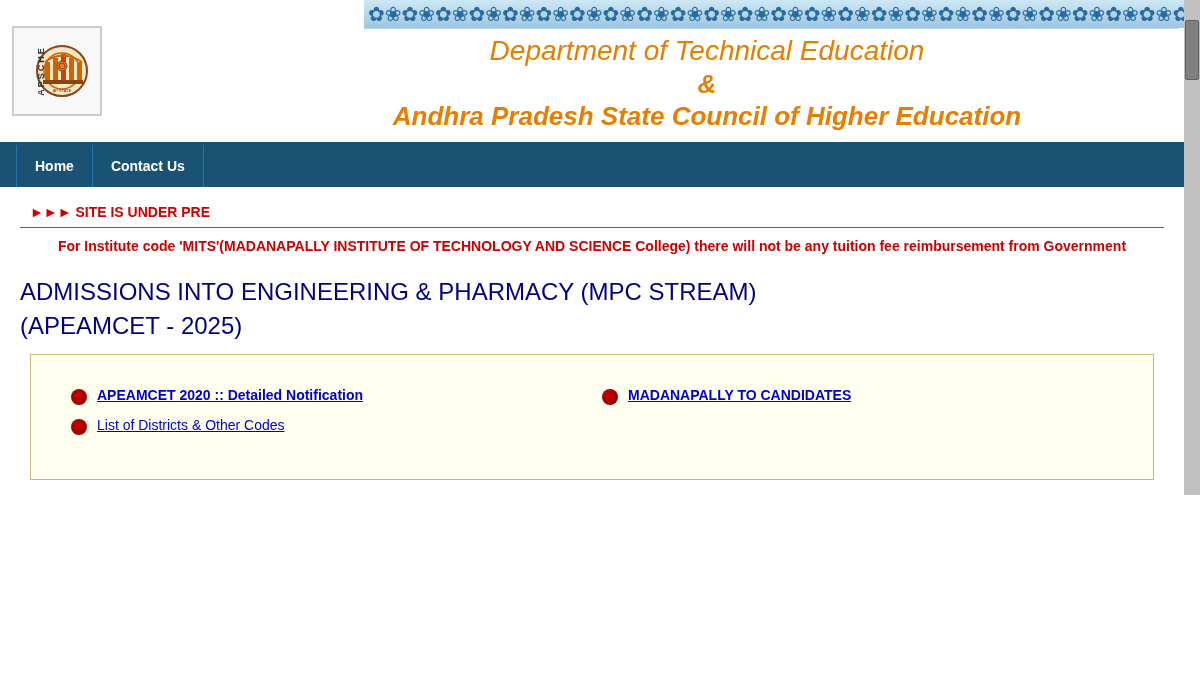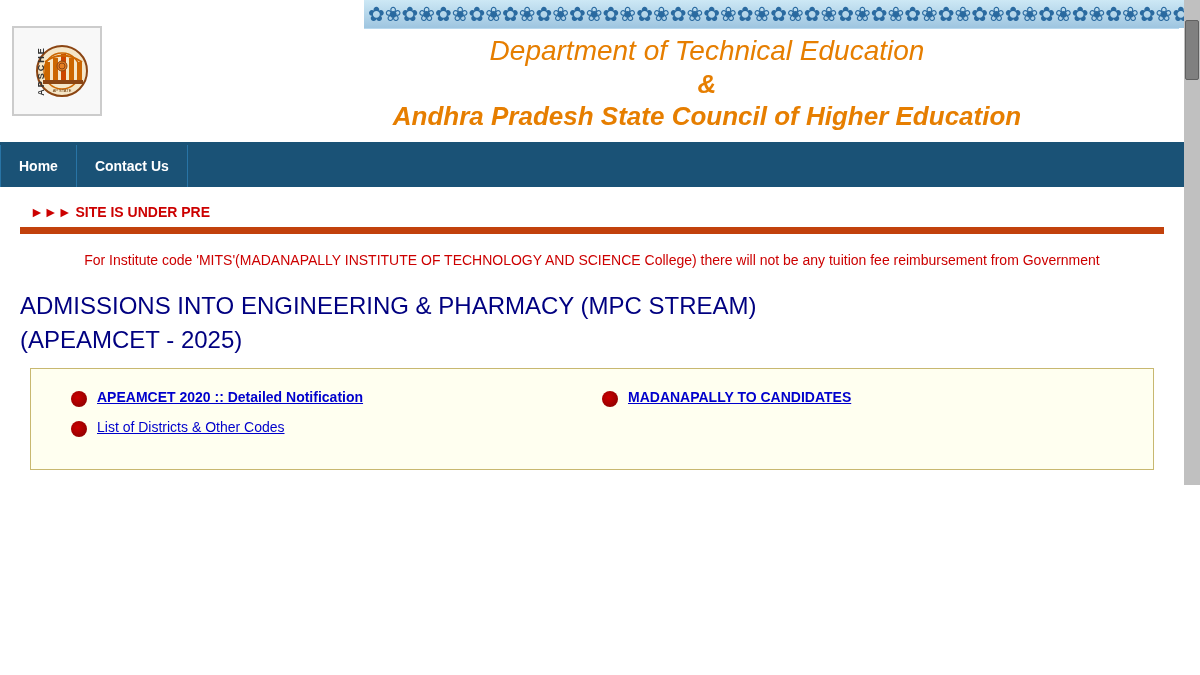--- a/index.html
+++ b/index.html
@@ -108,27 +108,28 @@
       padding: 0 18px;
       display: flex;
       align-items: center;
       cursor: pointer;
       border-right: 1px solid #2874a6;
       text-decoration: none;
       white-space: nowrap;
     }
     .nav-item:first-child {
       border-left: 1px solid #2874a6;
+      margin-left: 16px;
     }
 
     
     .banner-strip {
       background: #fff;
       padding: 6px 10px;
-      border-bottom: 7px solid #c2410c;
+      border-bottom: 1px solid #c2410c;
       overflow: hidden;
       white-space: nowrap;
     }
     .banner-text {
       color: #cc0000;
       font-weight: bold;
       font-size: 14px;
       display: inline-block;
       animation: scroll-left 12s linear infinite;
     }
@@ -137,40 +138,40 @@
       100% { transform: translateX(-100%); }
     }
 
     
     .main-content {
       padding: 10px 20px;
       background: #fff;
     }
     .notice-text {
       color: #cc0000;
-      font-weight: normal;
+      font-weight: bold;
       font-size: 14px;
       text-align: center;
-      margin: 16px 0;
+      margin: 8px 0;
       line-height: 1.5;
     }
     .page-title {
       font-size: 24px;
       font-weight: normal;
       color: #000080;
       text-align: left;
       margin: 18px 0 12px 0;
       line-height: 1.4;
     }
 
     
     .links-box {
       border: 1px solid #c8b870;
       background: #fffff0;
-      padding: 20px 30px;
+      padding: 32px 30px;
       margin: 5px 10px;
     }
     .links-columns {
       display: flex;
       gap: 0;
     }
     .links-col {
       flex: 1;
       padding: 0 10px;
     }

